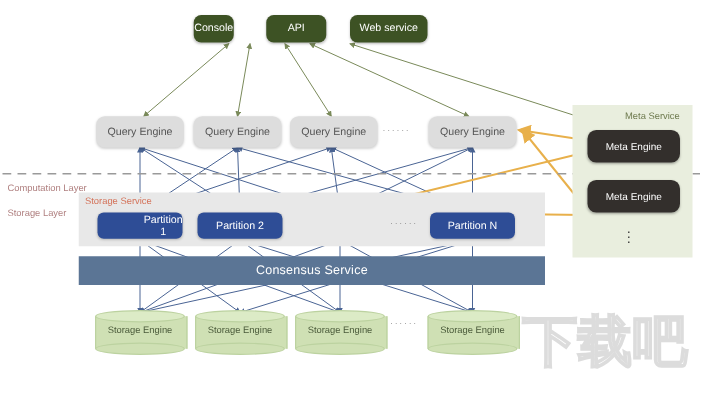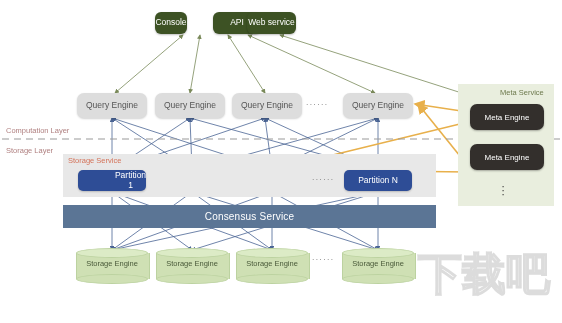--- a/index.html
+++ b/index.html
@@ -171,20 +171,21 @@
     font-size: 11px;
     color: #333333;
     line-height: 4px;
   }
   .meta-vdots span { display: block; }
   
   .layer-label {
     position: absolute;
     font-size: 7.5px;
     color: #b08080;
+    margin-top: 20px;
   }
   .service-label {
     position: absolute;
     font-size: 7.5px;
     color: #d4735a;
   }
   
   .hdots {
     position: absolute;
     font-size: 7px;
@@ -287,35 +288,36 @@
       <line x1="468" y1="122" x2="300" y2="163"></line>
       <line x1="468" y1="166" x2="418" y2="104"></line>
       <line x1="468" y1="172" x2="300" y2="170"></line>
     </g>
 
     <line x1="2" y1="139" x2="560" y2="139" stroke="#9a9a9a" stroke-width="1.1" stroke-dasharray="7,5"></line>
   </svg>
 
   <div class="node green-box" style="left:155px; top:12px; width:32px;">Console</div>
   <div class="node green-box" style="left:213px; top:12px; width:48px;">API</div>
-  <div class="node green-box" style="left:247px; top:12px; width:49px;">Web service</div>
+  <div class="node green-box" style="left:280px; top:12px; width:62px;">Web service</div>
 
   <div class="node query-box" style="left:77px; top:93px;">Query Engine</div>
   <div class="node query-box" style="left:155px; top:93px;">Query Engine</div>
   <div class="node query-box" style="left:232px; top:93px;">Query Engine</div>
   <div class="hdots" style="left:306px; top:101px;">······</div>
   <div class="node query-box" style="left:343px; top:93px;">Query Engine</div>
 
   <div class="layer-label" style="left:6px; top:126px;">Computation Layer</div>
   <div class="layer-label" style="left:6px; top:146px;">Storage Layer</div>
 
   <div class="storage-band"></div>
   <div class="service-label" style="left:68px; top:156px;">Storage Service</div>
 
   <div class="node partition-box" style="left:78px; top:170px;padding-left:37px;">Partition 1</div>
+  <div class="node partition-box" style="left:158px; top:170px;">Partition 2</div>
   <div class="hdots" style="left:312px; top:176px;">······</div>
   <div class="node partition-box" style="left:344px; top:170px;">Partition N</div>
 
   <div class="consensus-band">
     <span>Consensus Service</span>
   </div>
 
   <div class="cylinder" style="left:76px;">
     <div class="cyl-body"></div>
     <div class="cyl-bottom"></div>

